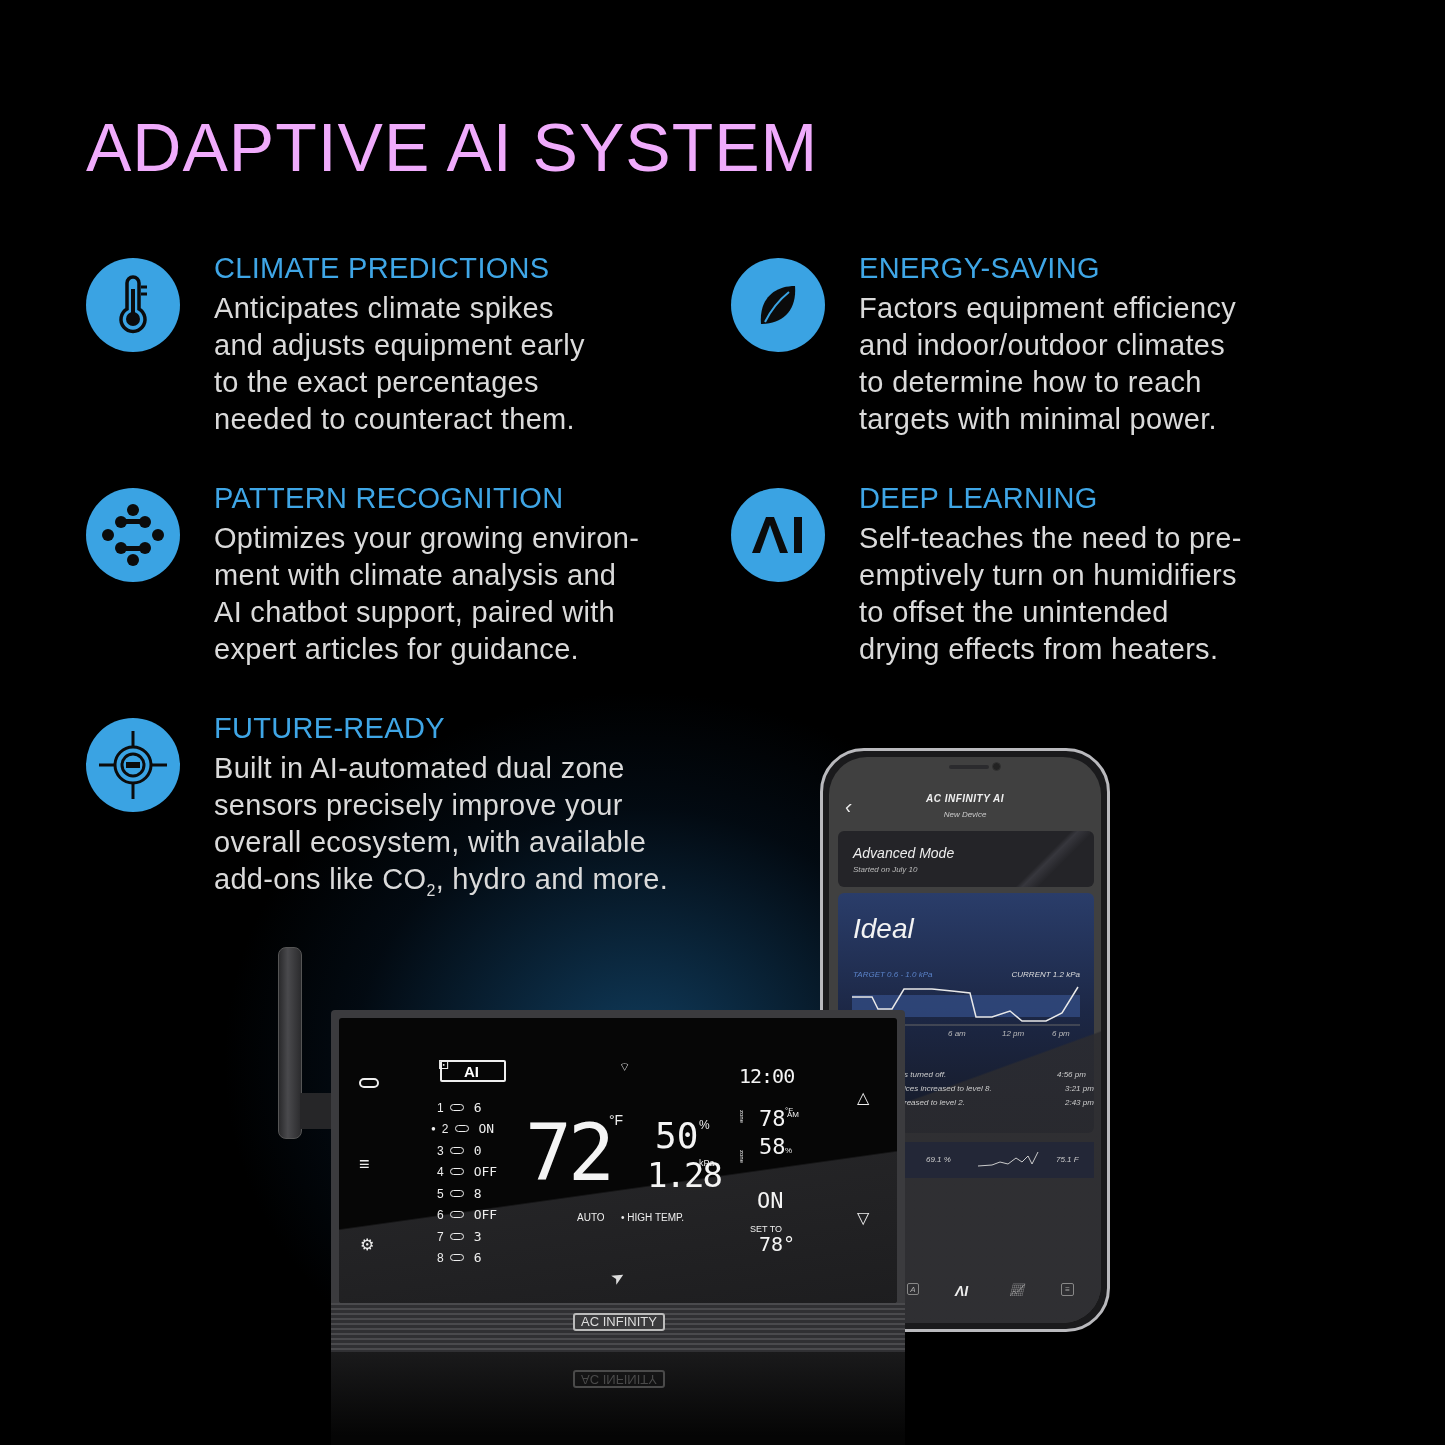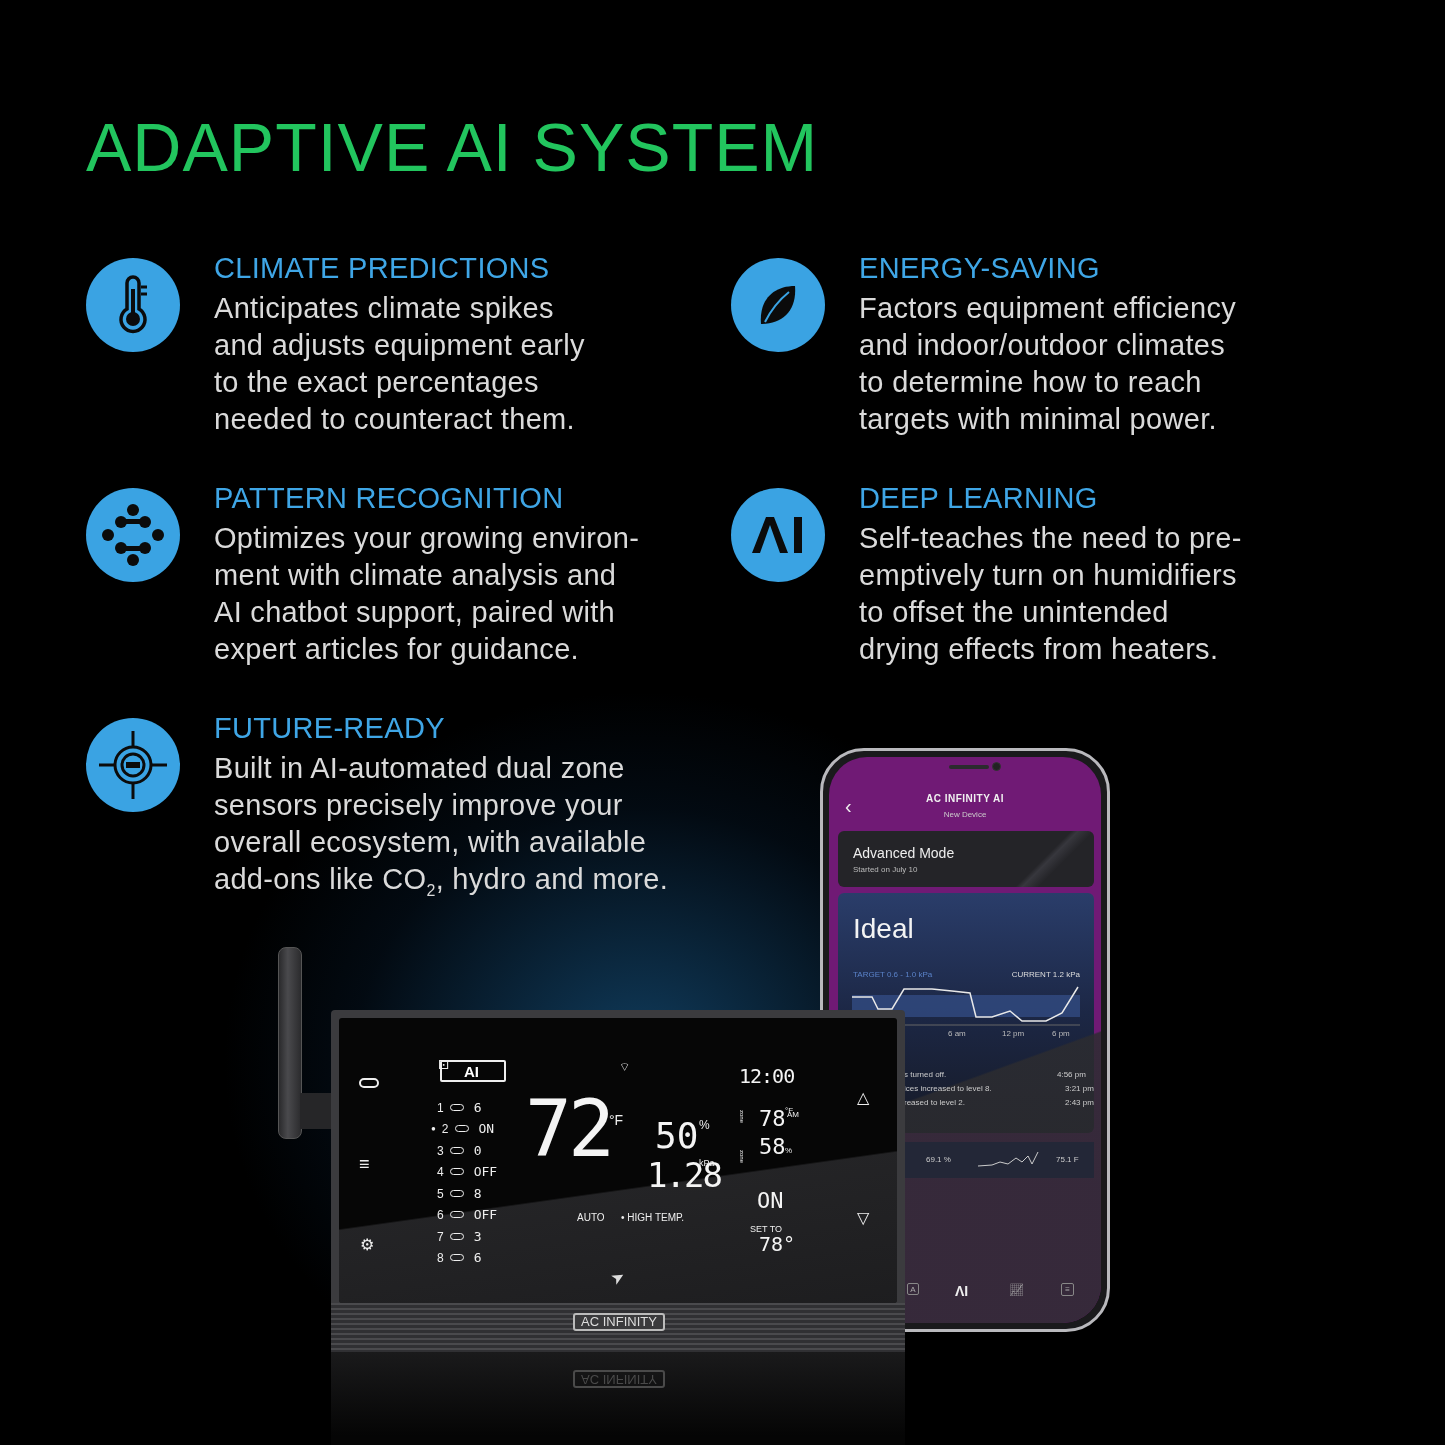--- a/index.html
+++ b/index.html
@@ -6,21 +6,21 @@
   html, body { width: 1445px; height: 1445px; background: #000; overflow: hidden; }
   body { position: relative; font-family: "Liberation Sans", "DejaVu Sans", sans-serif; color: #d9d9d9; }
   .glow {
     position: absolute; left: 0; top: 0; width: 1445px; height: 1445px;
     background:
       radial-gradient(ellipse 520px 460px at 640px 1060px, rgba(30,110,170,0.55), rgba(10,40,70,0.25) 55%, rgba(0,0,0,0) 80%);
     pointer-events: none;
   }
   .title {
     position: absolute; left: 86px; top: 108px;
-    font-size: 68px; letter-spacing: 1px; color: #22c55e; font-weight: normal;
+    font-size: 68px; letter-spacing: 1px; color: #f0abfc; font-weight: normal;
     white-space: nowrap;
   }
   .feature { position: absolute; }
   .feature .icon {
     position: absolute; left: 0; top: 0; width: 94px; height: 94px; border-radius: 50%;
     background: #3aa3e3; display: flex; align-items: center; justify-content: center;
   }
   .feature .heading {
     position: absolute; left: 128px; top: -6px; font-size: 29px; color: #3fa6e6; white-space: nowrap; letter-spacing: 0.3px;
   }
@@ -68,21 +68,21 @@
   .reflection .badge-ref {
     position: absolute; left: 242px; top: 18px; width: 92px; height: 18px; border: 2px solid #4a4a4a; border-radius: 3px;
     color: #4a4a4a; font-size: 13px; line-height: 14px; text-align: center; transform: scaleY(-1);
   }
 
   
   .phone {
     position: absolute; left: 820px; top: 748px; width: 290px; height: 584px; border-radius: 44px;
     background: #1a1a1c; border: 3px solid #b9b9bd; overflow: hidden;
   }
-  .phone-inner { position: absolute; left: 6px; top: 6px; right: 6px; bottom: 6px; border-radius: 38px; background: #701a75; overflow: hidden; }
+  .phone-inner { position: absolute; left: 6px; top: 6px; right: 6px; bottom: 6px; border-radius: 38px; background: #404040; overflow: hidden; font-style: italic; }
   .phone .notch { position: absolute; left: 120px; top: 8px; width: 40px; height: 4px; border-radius: 2px; background: #2b2b2e; }
   .phone .cam { position: absolute; left: 163px; top: 5px; width: 9px; height: 9px; border-radius: 50%; background: #222; border: 1px solid #333; }
   .ph-back { position: absolute; left: 16px; top: 38px; color: #eee; font-size: 20px; }
   .ph-title { position: absolute; left: 0; right: 0; top: 36px; text-align: center; font-size: 10px; font-weight: bold; color: #f0f0f0; letter-spacing: 0.5px; }
   .ph-sub { position: absolute; left: 0; right: 0; top: 53px; text-align: center; font-size: 8px; color: #ccc; }
   .ph-mode { position: absolute; left: 9px; top: 74px; width: 256px; height: 56px; background: #242428; border-radius: 6px; overflow: hidden; }
   .ph-mode .t1 { position: absolute; left: 15px; top: 14px; font-size: 14px; color: #eee; }
   .ph-mode .t2 { position: absolute; left: 15px; top: 34px; font-size: 8px; color: #bbb; }
   .ph-mode .wing { position: absolute; right: 4px; top: 0; width: 80px; height: 56px;
     background: linear-gradient(135deg, rgba(0,0,0,0) 45%, rgba(90,90,100,0.35) 50%, rgba(0,0,0,0) 62%); }
@@ -302,21 +302,21 @@
         <span class="val">3</span>
       </div>
     <div class="zone-row" style="top:232px;">
         <span>8</span>
         <span class="plug"></span>
         <span class="val">6</span>
       </div>
 
     <div style="position:absolute; left:280px; top:42px; color:#eee; font-size:12px;">⌔</div>
 
-    <div class="seg" style="left:186px; top:72px; font-size:78px; line-height:78px; font-weight:200; letter-spacing:-4px;">72</div>
+    <div class="seg" style="left:186px; top:96px; font-size:78px; line-height:78px; font-weight:200; letter-spacing:-4px;">72</div>
     <div class="lbl" style="left:270px; top:94px; font-size:14px;">°F</div>
 
     <div class="seg" style="left:316px; top:100px; font-size:36px; line-height:36px;">50</div>
     <div class="lbl" style="left:360px; top:100px; font-size:12px;">%</div>
     <div class="seg" style="left:308px; top:140px; font-size:34px; line-height:34px; letter-spacing:-2px;">1.28</div>
     <div class="lbl" style="left:360px; top:140px; font-size:9px;">kPa</div>
 
     <div class="seg" style="left:400px; top:46px; font-size:20px; letter-spacing:-1px;">12:00</div>
     <div class="lbl" style="left:448px; top:48px; font-size:8px;margin-top:44px;">AM</div>
     <div class="lbl" style="left:400px; top:92px; font-size:6px; writing-mode:vertical-rl;">zone</div>

